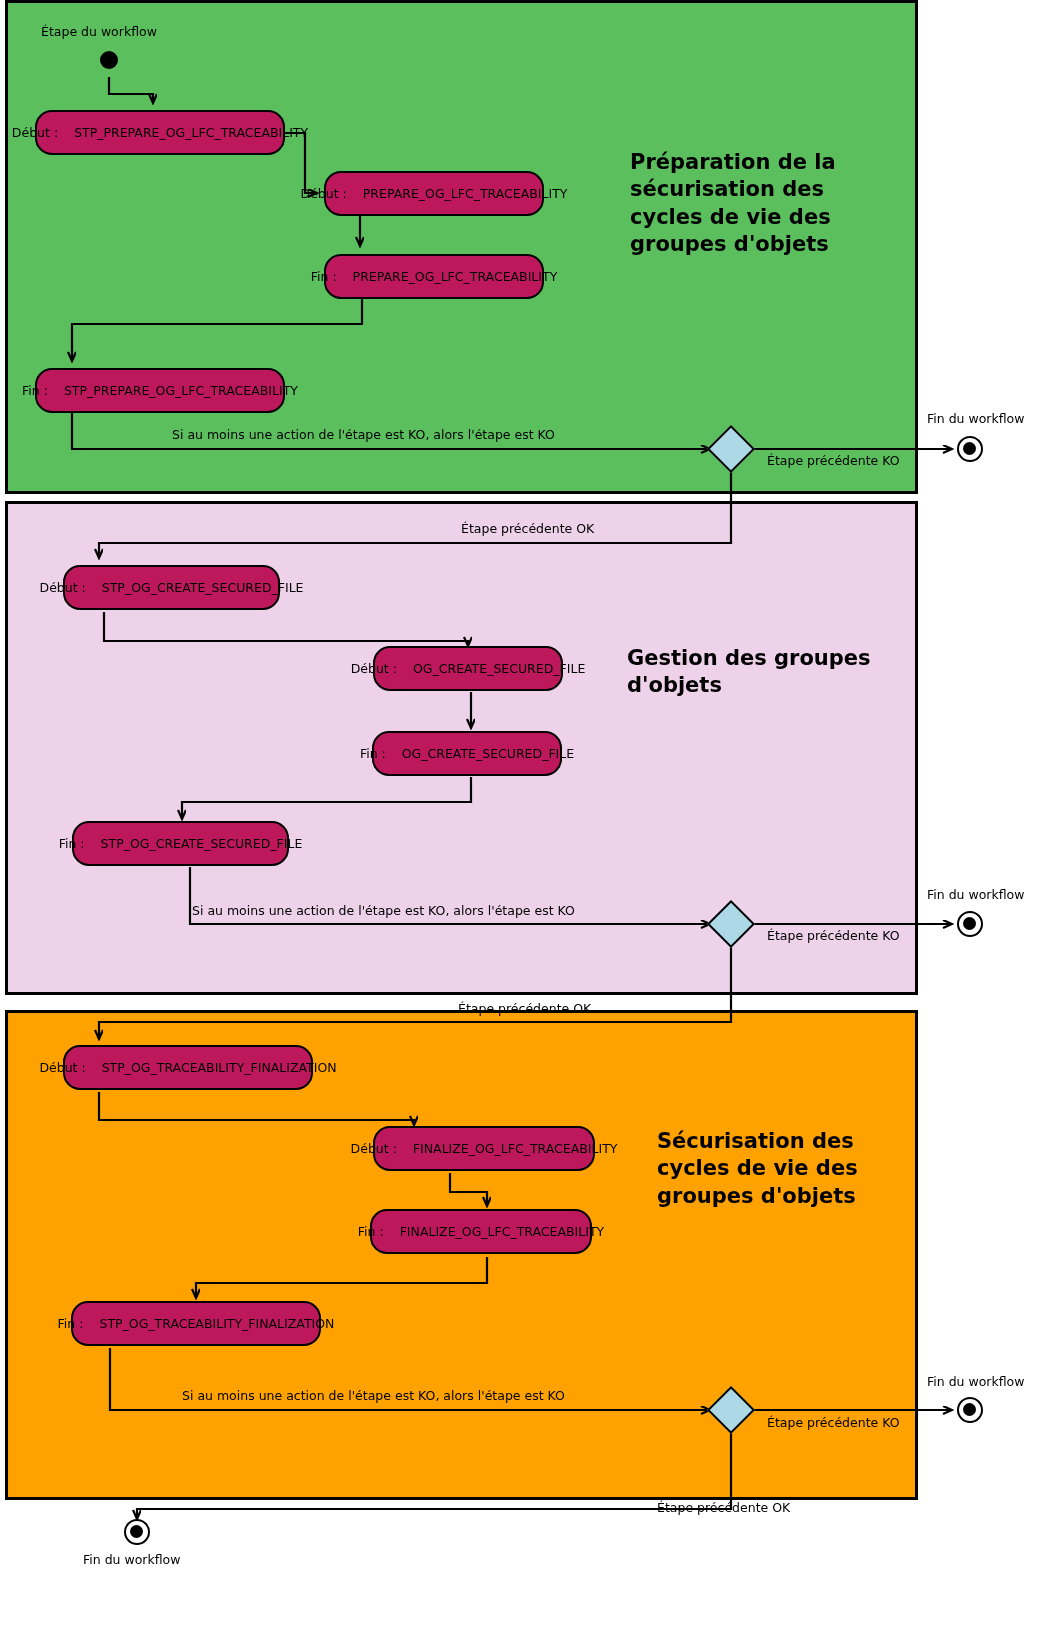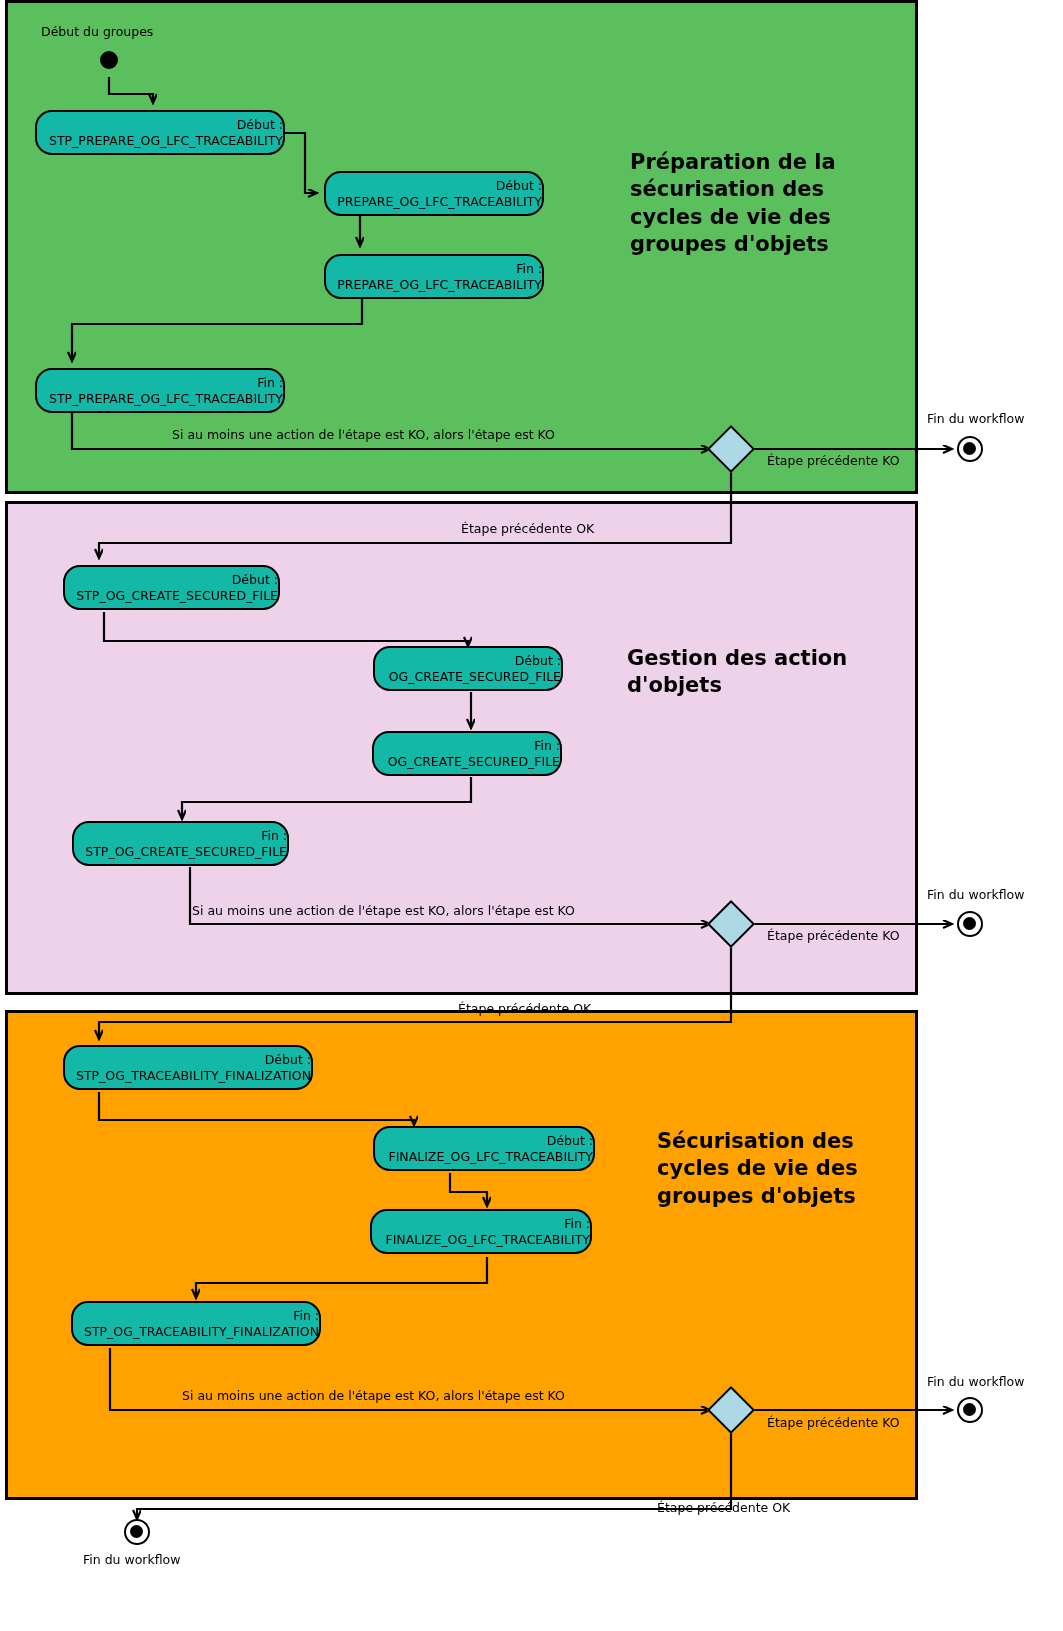--- a/index.html
+++ b/index.html
@@ -28,26 +28,26 @@
     font-weight: bold;
     font-size: 21px;
     line-height: 1.30;
     color: #000000;
     white-space: pre-line;
   }
   
   .node {
     position: absolute;
     box-sizing: border-box;
-    background: #14b8a6;
+    background: #be185d;
     border: 2.5px solid #000000;
     border-radius: 17px;
     display: flex;
-    flex-direction: column;
-    align-items: flex-end;
+    flex-direction: row;
+    align-items: center;
     justify-content: center;
     font-size: 12.5px;
     line-height: 1.28;
     color: #000000;
     text-align: center;
     white-space: nowrap;
   }
   .node .l1 { display:block; }
   .node .l2 { display:block;margin-left:16px; }
 
@@ -159,27 +159,27 @@
 
     <path d="M753,1410 L951,1410" marker-end="url(#ah)"></path>
 
     <path d="M731,1432 L731,1509 L137,1509 L137,1518" marker-end="url(#ah)"></path>
   </svg>
 
   <div class="lane-title" style="left:630px; top:143px; width:270px;margin-top:6px;">Préparation de la
 sécurisation des
 cycles de vie des
 groupes d'objets</div>
-  <div class="lane-title" style="left:627px; top:645px; width:280px;">Gestion des action
+  <div class="lane-title" style="left:627px; top:645px; width:280px;">Gestion des groupes
 d'objets</div>
   <div class="lane-title" style="left:657px; top:1128px; width:260px;">Sécurisation des
 cycles de vie des
 groupes d'objets</div>
 
-  <div class="lbl" style="left:41px; top:24px;">Début du groupes</div>
+  <div class="lbl" style="left:41px; top:24px;">Étape du workflow</div>
   <div class="initial-node" style="left:100px; top:51px;"></div>
 
   <div class="node" style="left:35px; top:110px; width:250px; height:45px;">
     <span class="l1">Début :</span>
     <span class="l2">STP_PREPARE_OG_LFC_TRACEABILITY</span>
   </div>
 
   <div class="node" style="left:324px; top:171px; width:220px; height:45px;">
     <span class="l1">Début :</span>
     <span class="l2">PREPARE_OG_LFC_TRACEABILITY</span>

